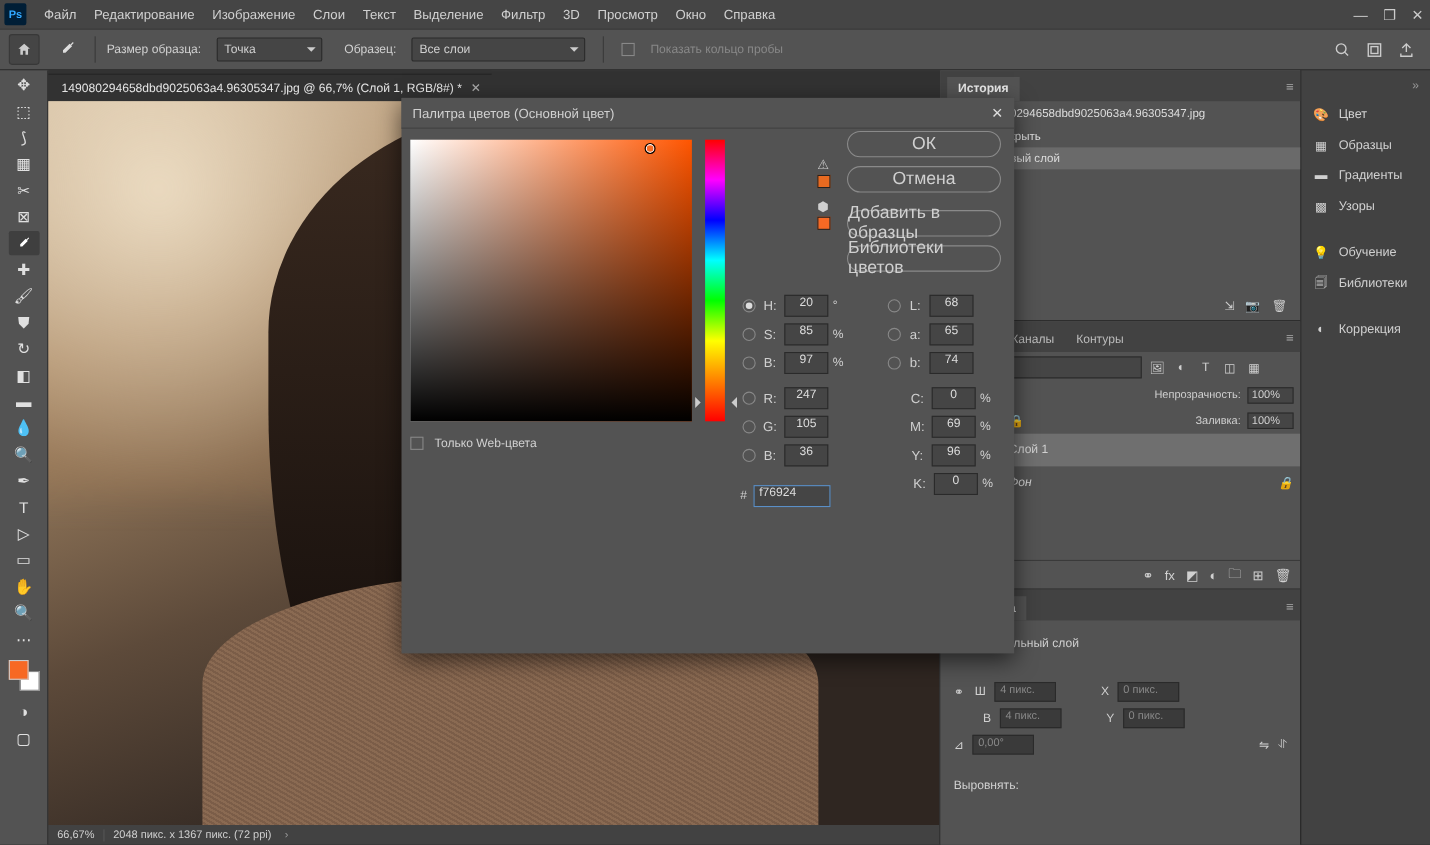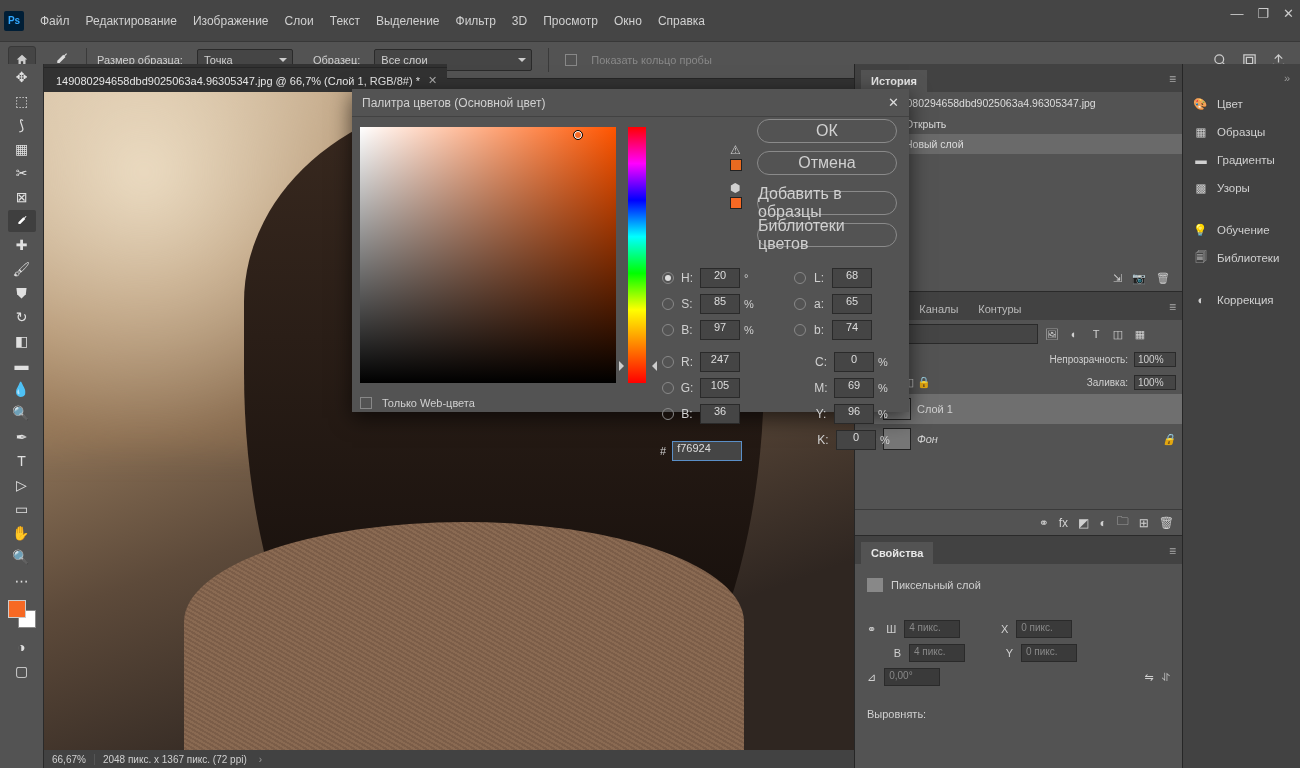--- a/index.html
+++ b/index.html
@@ -1,19 +1,19 @@
 <!DOCTYPE html>
 <html><head>
 <meta charset="utf-8">
 <style>
 * { margin:0; padding:0; box-sizing:border-box; font-family:"Segoe UI",Tahoma,sans-serif; }
 body { background:#323232; color:#d0d0d0; font-size:11px; width:1300px; height:768px; overflow:hidden; position:relative; }
 
 
-.menubar { height:41px; background:#454545; display:flex; align-items:center; padding:0 4px; position:relative; }
+.menubar { height:26px; background:#454545; display:flex; align-items:center; padding:0 4px; position:relative; }
 .ps-logo { width:20px; height:20px; background:#001e36; color:#31a8ff; font-weight:bold; font-size:10px; display:flex; align-items:center; justify-content:center; border-radius:2px; margin-right:8px; }
 .menubar .menu-item { padding:4px 8px; font-size:12px; cursor:default; }
 .win-controls { position:absolute; right:6px; top:0; display:flex; gap:14px; height:26px; align-items:center; }
 .win-controls span { font-size:13px; color:#ccc; }
 
 
 .optbar { height:38px; background:#535353; display:flex; align-items:center; padding:0 8px; gap:10px; border-top:1px solid #383838; border-bottom:1px solid #262626; }
 .home-btn { width:28px; height:28px; background:#454545; border:1px solid #383838; display:flex; align-items:center; justify-content:center; border-radius:3px; }
 .eyedrop-icon-lg { width:30px; height:28px; display:flex; align-items:center; justify-content:center; }
 .optbar .lbl { font-size:11px; margin-right:4px; }
@@ -80,21 +80,21 @@
 .layer-footer { height:26px; display:flex; justify-content:flex-end; align-items:center; gap:10px; padding:0 8px; border-top:1px solid #3a3a3a; font-size:12px; }
 
 .props-panel { height:232px; background:#535353; }
 .props-body { padding:8px 12px; font-size:11px; }
 .props-body .prow2 { display:flex; align-items:center; gap:8px; margin:6px 0; }
 .props-body .fldbox { background:#3a3a3a; border:1px solid #2a2a2a; width:56px; height:18px; padding:1px 4px; color:#888; font-size:10px; }
 .collapser { padding:6px 10px; font-size:11px; display:flex; align-items:center; gap:6px; border-top:1px solid #424242; }
 .collapser::before { content:""; border:4px solid transparent; border-top-color:#ccc; transform:translateY(2px); }
 
 
-.picker { position:absolute; left:352px; top:89px; width:557px; height:323px; background:#535353; box-shadow:0 6px 20px rgba(0,0,0,0.6); z-index:100; }
+.picker { position:absolute; left:365px; top:89px; width:557px; height:505px; background:#535353; box-shadow:0 6px 20px rgba(0,0,0,0.6); z-index:100; }
 .picker-title { height:28px; background:#535353; border-bottom:1px solid #424242; padding:6px 10px; font-size:12px; display:flex; align-items:center; }
 .picker-title .close { margin-left:auto; font-size:13px; color:#ddd; }
 .picker-body { padding:12px 14px; position:relative; height:calc(100% - 28px); }
 .sat-box { position:absolute; left:8px; top:10px; width:256px; height:256px; background:linear-gradient(to top, #000, transparent), linear-gradient(to right, #fff, hsl(20,100%,50%)); }
 .sat-cursor { position:absolute; width:10px; height:10px; border:1px solid #000; border-radius:50%; box-shadow:0 0 0 1px #fff inset; }
 .hue-bar { position:absolute; left:276px; top:10px; width:18px; height:256px; background:linear-gradient(to bottom,#ff0000,#ff00ff,#0000ff,#00ffff,#00ff00,#ffff00,#ff8000,#ff0000); }
 .hue-ptr-l { position:absolute; left:267px; width:0; height:0; border:5px solid transparent; border-left-color:#ccc; }
 .hue-ptr-r { position:absolute; left:295px; width:0; height:0; border:5px solid transparent; border-right-color:#ccc; }
 
 .preview-block { position:absolute; left:310px; top:10px; width:60px; }

